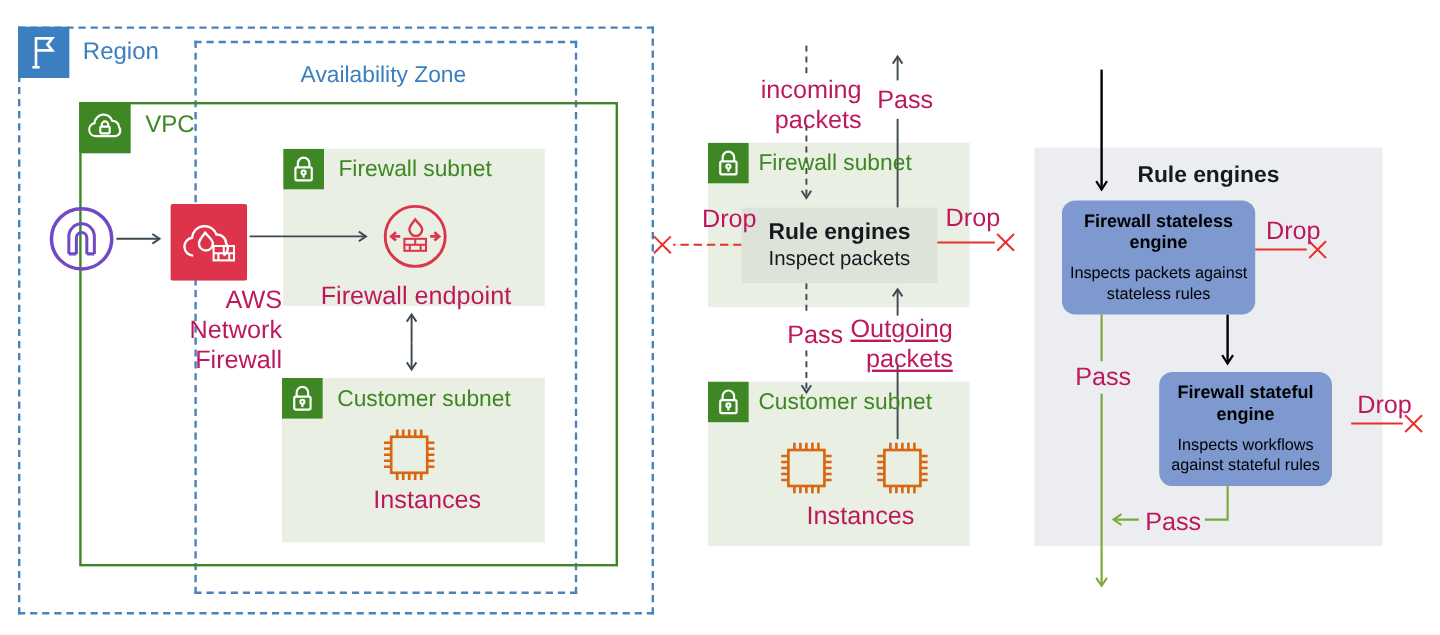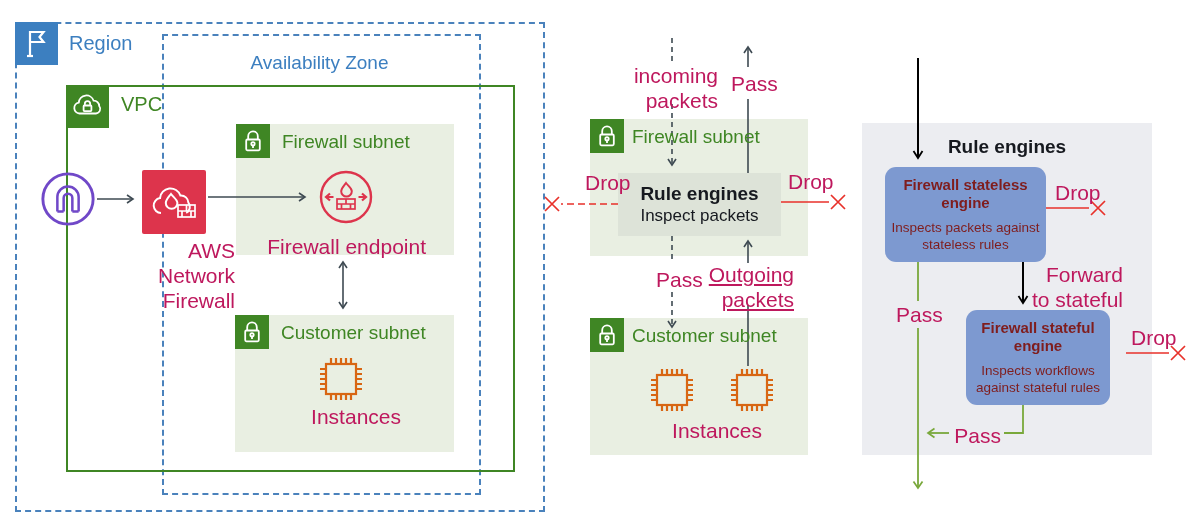--- a/index.html
+++ b/index.html
@@ -10,21 +10,21 @@
   .abs{position:absolute;}
   
   .region-box{border:2px dashed #4a82bc;}
   .az-box{border:2px dashed #4a82bc;}
   .vpc-box{border:2px solid #3f8624;}
   .subnet-box{background:#e9efe2;}
   .panel-gray{background:#ecedf1;}
   .rule-box{background:#dde3d8;display:flex;flex-direction:column;align-items:center;justify-content:center;z-index:6;}
   .rule-box .t1{font-weight:bold;font-size:19px;color:#16191f;}
   .rule-box .t2{font-size:17px;color:#16191f;margin-top:1px;}
-  .engine-box{background:#7d99d0;border-radius:11px;color:#7f1d1d;display:flex;flex-direction:column;
+  .engine-box{background:#7d99d0;border-radius:11px;color:#000000;display:flex;flex-direction:column;
     align-items:center;justify-content:space-between;text-align:center;padding:9px 6px;box-sizing:border-box;z-index:6;}
   .engine-box .et{font-weight:bold;font-size:15px;line-height:1.18;}
   .engine-box .ed{font-size:13.5px;line-height:1.22;}
   
   .lbl{position:absolute;line-height:1.18;white-space:nowrap;z-index:10;}
   .wrap{white-space:normal;text-align:center;}
   .lbl-blue{color:#3c7fc0;font-size:20px;}
   .lbl-green{color:#3f8624;font-size:19px;}
   .lbl-dark{color:#be185d;font-size:21px;text-align:right;}
   .title-bold{font-weight:bold;font-size:19px;color:#16191f;text-align:center;}
@@ -269,18 +269,17 @@
   <div class="lbl lbl-dark" style="left:731px;top:72px;">Pass</div>
   <div class="lbl lbl-green" style="left:632px;top:126px;">Firewall subnet</div>
   <div class="lbl lbl-dark" style="left:585px;top:171px;">Drop</div>
   <div class="lbl lbl-dark" style="left:788px;top:170px;">Drop</div>
   <div class="lbl lbl-dark" style="left:656px;top:268px;">Pass</div>
   <div class="lbl lbl-dark wrap" style="left:706px;top:263px;width:88px;text-decoration:underline;">Outgoing packets</div>
   <div class="lbl lbl-green" style="left:632px;top:325px;">Customer subnet</div>
   <div class="lbl lbl-dark wrap" style="left:662px;top:419px;width:100px;">Instances</div>
 
   <div class="lbl lbl-dark" style="left:1055px;top:181px;">Drop</div>
-  <div class="lbl lbl-dark wrap" style="left:1028px;top:263px;width:95px;">Forward to stateful</div>
   <div class="lbl lbl-dark wrap" style="left:896px;top:303px;width:44px;background:#ecedf1;">Pass</div>
   <div class="lbl lbl-dark" style="left:1131px;top:326px;">Drop</div>
   <div class="lbl lbl-dark wrap" style="left:953px;top:424px;width:48px;background:#ecedf1;">Pass</div>
 
 </div>
 
 </body></html>

